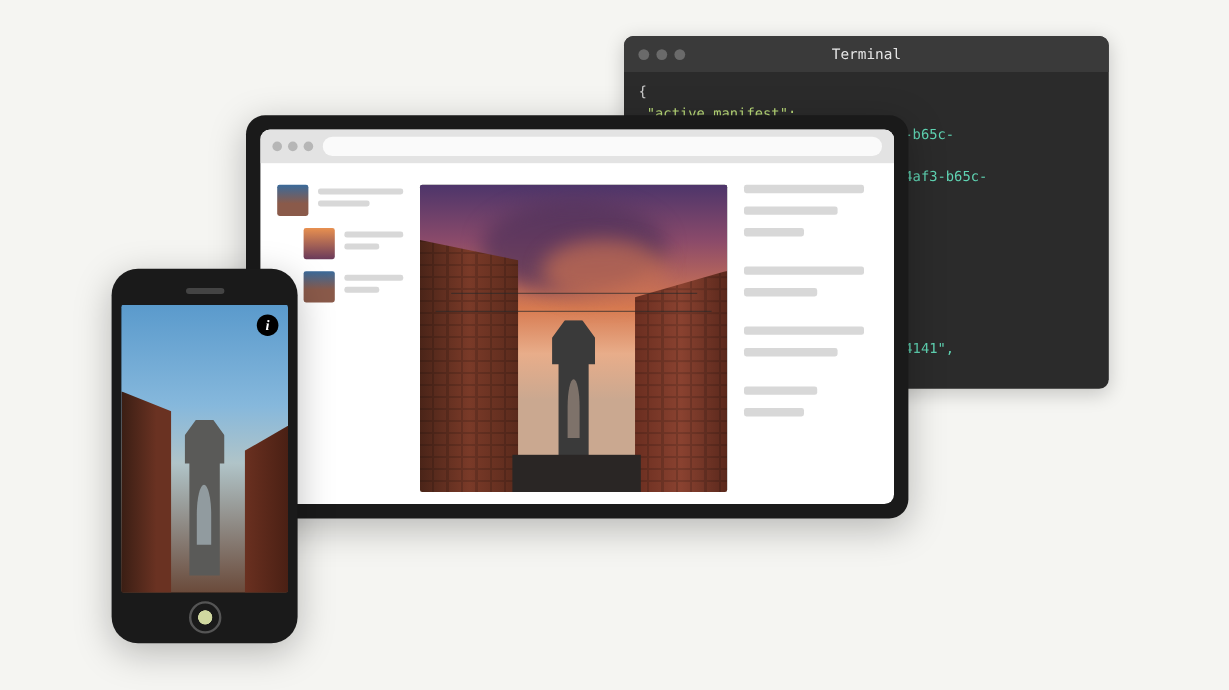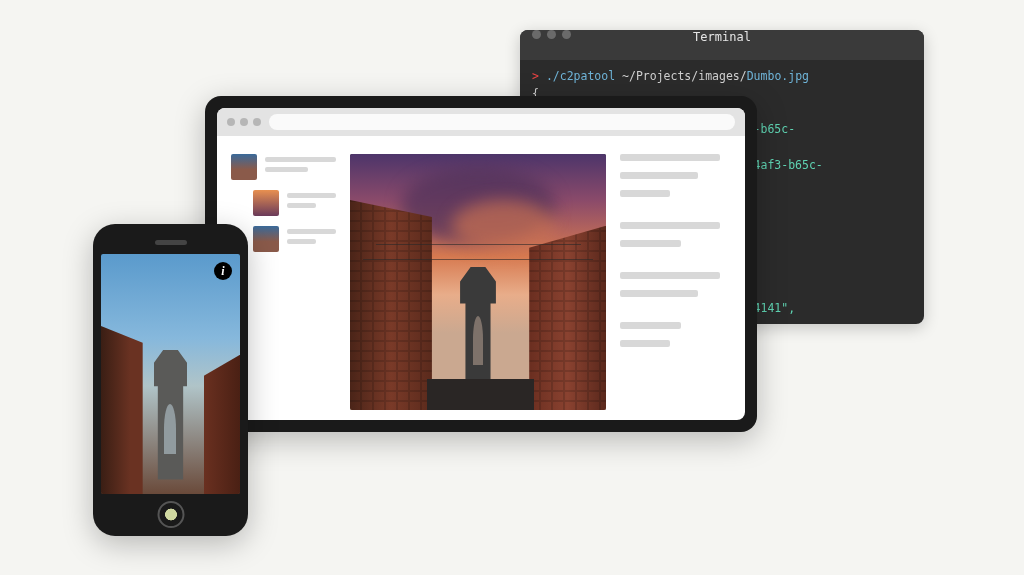--- a/index.html
+++ b/index.html
@@ -21,20 +21,21 @@
     height: 294px;
     background: #2b2b2b;
     border-radius: 8px;
     overflow: hidden;
     box-shadow: 0 4px 16px rgba(0,0,0,0.2);
   }
   .term-header {
     height: 30px;
     background: #3a3a3a;
     display: flex;
+    align-items: center;
     position: relative;
   }
   .term-dots {
     display: flex;
     gap: 6px;
     margin-left: 12px;
   }
   .term-dot {
     width: 9px; height: 9px; border-radius: 50%;
     background: #6a6a6a;
@@ -235,21 +236,20 @@
 <div class="terminal">
   <div class="term-header">
     <div class="term-dots">
       <div class="term-dot"></div>
       <div class="term-dot"></div>
       <div class="term-dot"></div>
     </div>
     <div class="term-title">Terminal</div>
   </div>
   <div class="term-body">
-    <div class="term-line"><span class="tk-prompt">&gt;</span> <span class="tk-cmd">./c2patool</span> <span class="tk-path">~/Projects/images/</span><span class="tk-file">Dumbo.jpg</span></div>
     <div class="term-line tk-brace">{</div>
     <div class="term-line"> <span class="tk-key">"active_manifest":</span></div>
     <div class="term-line">                  <span class="tk-val">f3cf-0127-4af3-b65c-</span></div>
     <div class="term-line"> </div>
     <div class="term-line">                  <span class="tk-val">825cf3cf-0127-4af3-b65c-</span></div>
     <div class="term-line"> </div>
     <div class="term-line">               <span class="tk-str">st",</span></div>
     <div class="term-line">                <span class="tk-str">"c2patool",</span></div>
     <div class="term-line"> </div>
     <div class="term-line">               <span class="tk-str">jpg",</span></div>

